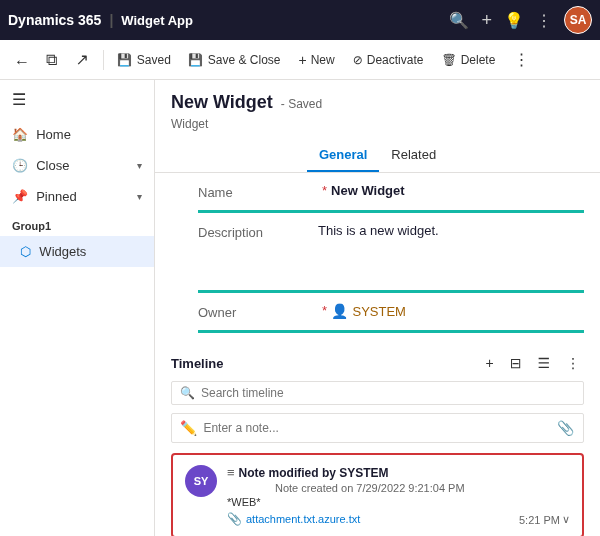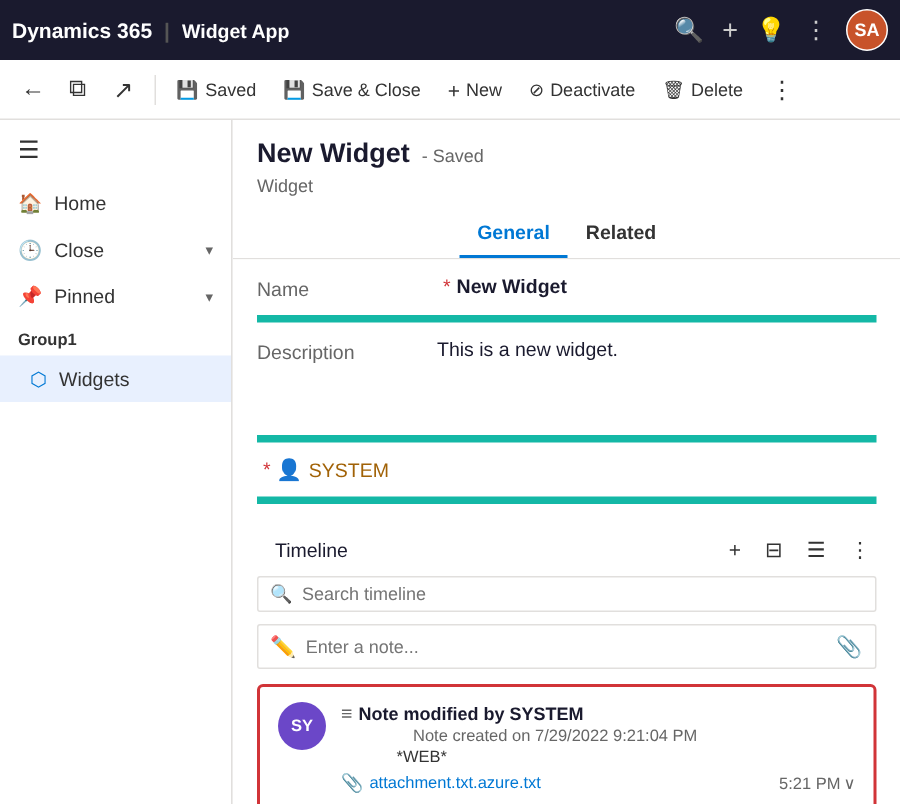--- a/index.html
+++ b/index.html
@@ -157,21 +157,20 @@
       display: flex;
       gap: 0;
       justify-content: center;
     }
     .tab {
       padding: 8px 12px;
       cursor: pointer;
       font-size: 13px;
       color: #333;
       border-bottom: 2px solid transparent;
-      font-weight: bold;
     }
     .tab.active {
       color: #0078d4;
       border-bottom: 2px solid #0078d4;
       font-weight: 600;
     }
 
     
     .form-content {
       background: #fff;
@@ -179,22 +178,23 @@
       padding: 0;
     }
     .form-section {
       background: #fff;
       padding: 0 16px;
     }
     .form-row {
       display: flex;
       align-items: flex-start;
       padding: 10px 0;
-      border-bottom: 5px solid #14b8a6;
+      border-bottom: 3px solid #14b8a6;
       min-height: 36px;
+      margin-left: 27px;
     }
     .form-label {
       width: 120px;
       color: #666;
       font-size: 13px;
       padding-top: 2px;
       flex-shrink: 0;
     }
     .form-required {
       color: #d13438;
@@ -219,24 +219,23 @@
       margin-top: 8px;
       padding: 12px 16px;
     }
     .timeline-header {
       display: flex;
       align-items: center;
       margin-bottom: 8px;
     }
     .timeline-title {
       font-size: 13px;
-      font-weight: 400;
+      font-weight: 700;
       color: #1a1a2e;
       flex: 1;
-      margin-left: 12px;
     }
     .timeline-actions {
       display: flex;
       gap: 8px;
       align-items: center;
     }
     .timeline-action-btn {
       background: none;
       border: none;
       cursor: pointer;
@@ -316,21 +315,20 @@
     .note-meta {
       font-size: 11px;
       color: #666;
       margin-bottom: 2px;
       margin-left: 48px;
     }
     .note-web {
       font-size: 11px;
       color: #333;
       margin-bottom: 4px;
-      margin-left: 37px;
     }
     .note-attachment {
       display: flex;
       align-items: center;
       gap: 4px;
       font-size: 11px;
       color: #0078d4;
       cursor: pointer;
     }
     .attachment-icon { font-size: 12px; }
@@ -436,20 +434,21 @@
         <div class="form-row">
           <span class="form-label">Name</span>
           <span class="form-required">*</span>
           <span class="form-value" style="font-weight:600;">New Widget</span>
         </div>
         <div class="form-row" style="min-height:80px;">
           <span class="form-label">Description</span>
           <span class="form-value">This is a new widget.</span>
         </div>
         <div class="form-row">
+          <span class="form-label">Owner</span>
           <span class="form-required">*</span>
           <span class="form-value owner">
             <span class="owner-icon" style="color:#0078d4;">👤</span>
             <span style="color:#a16207;">SYSTEM</span>
           </span>
         </div>
       </div>
 
       <div class="timeline-section">
         <div class="timeline-header">

